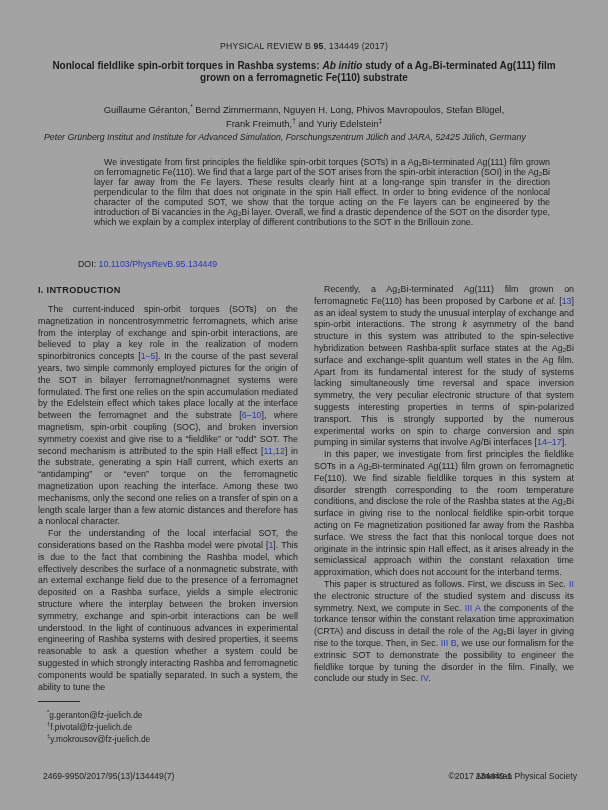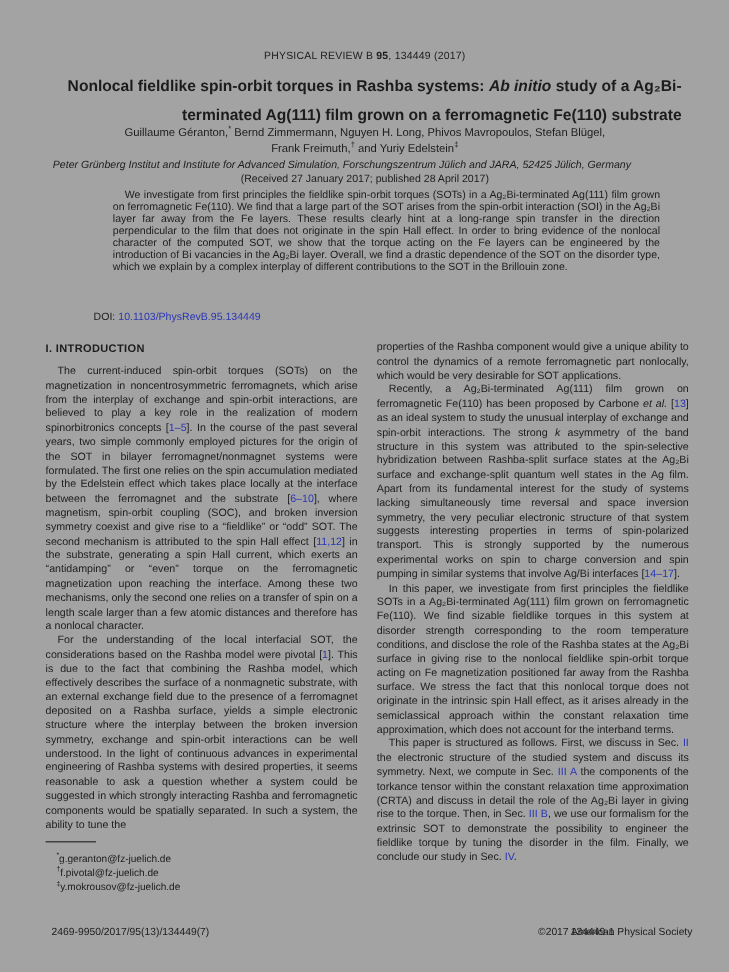--- a/index.html
+++ b/index.html
@@ -2,21 +2,21 @@
 <html><head>
 <meta charset="utf-8">
 <style>
   html,body { margin:0; padding:0; background:#ffffff; }
   .page {
     position:relative; width:608px; height:810px; background:#a3a3a3;
     font-family:Liberation Sans, sans-serif; color:#1c1c1c;
     overflow:hidden;
   }
   .journal-header { position:absolute; top:41px; left:0; width:100%; text-align:center; font-size:8.7px; letter-spacing:0.2px; }
-  .title { position:absolute; top:60px; left:40px; width:528px; margin:0; text-align:right; font-size:13px; font-weight:bold; line-height:24px; }
+  .title { position:absolute; top:60px; left:40px; width:528px; margin:0; text-align:center; font-size:10px; font-weight:bold; line-height:12px; }
   .authors-1 { position:absolute; top:104px; left:0; width:100%; text-align:center; font-size:9.4px; }
   .authors-2 { position:absolute; top:118px; left:0; width:100%; text-align:center; font-size:9.4px; }
   .affiliation { position:absolute; top:131.5px; left:0; width:100%; font-style:italic; font-size:8.8px;padding-left:44px; }
   .received { position:absolute; top:144px; left:0; width:100%; text-align:center; font-size:8.8px; }
   .abstract { position:absolute; top:157px; left:94px; width:456px; font-size:8.8px; line-height:10px; text-align:justify; text-indent:10px; }
   .doi-line { position:absolute; top:259px; left:78px; font-size:8.8px; }
   .columns { position:absolute; top:284px; left:38px; width:536px; display:flex; gap:16px; }
   .col { flex:1; min-width:0; }
   .col-left { max-height:414px; overflow:hidden; }
   .section-heading { text-align:left; font-weight:bold; font-size:9.2px; margin:1px 0 9px 0; letter-spacing:0.3px; }
@@ -42,37 +42,35 @@
 
   <div class="journal-header"><span>PHYSICAL REVIEW B </span><span class="seg-bold">95</span><span>, 134449 (2017)</span></div>
 
   <h1 class="title"><span>Nonlocal fieldlike spin-orbit torques in Rashba systems: </span><span class="seg-italic">Ab initio</span><span> study of a Ag₂Bi-terminated Ag(111) film grown on a ferromagnetic Fe(110) substrate</span></h1>
 
   <div class="authors-1"><span>Guillaume Géranton,</span><span class="seg-sup">*</span><span> Bernd Zimmermann, Nguyen H. Long, Phivos Mavropoulos, Stefan Blügel,</span></div>
   <div class="authors-2"><span>Frank Freimuth,</span><span class="seg-sup">†</span><span> and Yuriy Edelstein</span><span class="seg-sup">‡</span></div>
 
   <div class="affiliation">Peter Grünberg Institut and Institute for Advanced Simulation, Forschungszentrum Jülich and JARA, 52425 Jülich, Germany</div>
 
-  <div class="received">(Received 27 January 2017; published 28 April 2017)</div>
 
   <div class="abstract"><span>We investigate from first principles the fieldlike spin-orbit torques (SOTs) in a Ag₂Bi-terminated Ag(111) film grown on ferromagnetic Fe(110). We find that a large part of the SOT arises from the spin-orbit interaction (SOI) in the Ag₂Bi layer far away from the Fe layers. These results clearly hint at a long-range spin transfer in the direction perpendicular to the film that does not originate in the spin Hall effect. In order to bring evidence of the nonlocal character of the computed SOT, we show that the torque acting on the Fe layers can be engineered by the introduction of Bi vacancies in the Ag₂Bi layer. Overall, we find a drastic dependence of the SOT on the disorder type, which we explain by a complex interplay of different contributions to the SOT in the Brillouin zone.</span></div>
 
   <div class="doi-line">
     <span>DOI:</span>
     <a class="link" href="#">10.1103/PhysRevB.95.134449</a>
   </div>
 
   <div class="columns">
     <div class="col col-left">
       <div class="section-heading">I. INTRODUCTION</div>
       <p class="para indent"><span>The current-induced spin-orbit torques (SOTs) on the magnetization in noncentrosymmetric ferromagnets, which arise from the interplay of exchange and spin-orbit interactions, are believed to play a key role in the realization of modern spinorbitronics concepts [</span><span class="seg-link">1–5</span><span>]. In the course of the past several years, two simple commonly employed pictures for the origin of the SOT in bilayer ferromagnet/nonmagnet systems were formulated. The first one relies on the spin accumulation mediated by the Edelstein effect which takes place locally at the interface between the ferromagnet and the substrate [</span><span class="seg-link">6–10</span><span>], where magnetism, spin-orbit coupling (SOC), and broken inversion symmetry coexist and give rise to a “fieldlike” or “odd” SOT. The second mechanism is attributed to the spin Hall effect [</span><span class="seg-link">11,12</span><span>] in the substrate, generating a spin Hall current, which exerts an “antidamping” or “even” torque on the ferromagnetic magnetization upon reaching the interface. Among these two mechanisms, only the second one relies on a transfer of spin on a length scale larger than a few atomic distances and therefore has a nonlocal character.</span></p>
       <p class="para indent"><span>For the understanding of the local interfacial SOT, the considerations based on the Rashba model were pivotal [</span><span class="seg-link">1</span><span>]. This is due to the fact that combining the Rashba model, which effectively describes the surface of a nonmagnetic substrate, with an external exchange field due to the presence of a ferromagnet deposited on a Rashba surface, yields a simple electronic structure where the interplay between the broken inversion symmetry, exchange and spin-orbit interactions can be well understood. In the light of continuous advances in experimental engineering of Rashba systems with desired properties, it seems reasonable to ask a question whether a system could be suggested in which strongly interacting Rashba and ferromagnetic components would be spatially separated. In such a system, the ability to tune the</span></p>
     </div>
     <div class="col">
-      <p class="para"><span>properties of the Rashba component would give a unique ability to control the dynamics of a remote ferromagnetic part nonlocally, which would be very desirable for SOT applications.</span></p>
       <p class="para indent"><span>Recently, a Ag₂Bi-terminated Ag(111) film grown on ferromagnetic Fe(110) has been proposed by Carbone </span><span class="seg-italic">et al.</span><span> [</span><span class="seg-link">13</span><span>] as an ideal system to study the unusual interplay of exchange and spin-orbit interactions. The strong </span><span class="seg-italic">k</span><span> asymmetry of the band structure in this system was attributed to the spin-selective hybridization between Rashba-split surface states at the Ag₂Bi surface and exchange-split quantum well states in the Ag film. Apart from its fundamental interest for the study of systems lacking simultaneously time reversal and space inversion symmetry, the very peculiar electronic structure of that system suggests interesting properties in terms of spin-polarized transport. This is strongly supported by the numerous experimental works on spin to charge conversion and spin pumping in similar systems that involve Ag/Bi interfaces [</span><span class="seg-link">14–17</span><span>].</span></p>
       <p class="para indent"><span>In this paper, we investigate from first principles the fieldlike SOTs in a Ag₂Bi-terminated Ag(111) film grown on ferromagnetic Fe(110). We find sizable fieldlike torques in this system at disorder strength corresponding to the room temperature conditions, and disclose the role of the Rashba states at the Ag₂Bi surface in giving rise to the nonlocal fieldlike spin-orbit torque acting on Fe magnetization positioned far away from the Rashba surface. We stress the fact that this nonlocal torque does not originate in the intrinsic spin Hall effect, as it arises already in the semiclassical approach within the constant relaxation time approximation, which does not account for the interband terms.</span></p>
       <p class="para indent"><span>This paper is structured as follows. First, we discuss in Sec. </span><span class="seg-link">II</span><span> the electronic structure of the studied system and discuss its symmetry. Next, we compute in Sec. </span><span class="seg-link">III A</span><span> the components of the torkance tensor within the constant relaxation time approximation (CRTA) and discuss in detail the role of the Ag₂Bi layer in giving rise to the torque. Then, in Sec. </span><span class="seg-link">III B</span><span>, we use our formalism for the extrinsic SOT to demonstrate the possibility to engineer the fieldlike torque by tuning the disorder in the film. Finally, we conclude our study in Sec. </span><span class="seg-link">IV</span><span>.</span></p>
     </div>
   </div>
 
   <div class="footnotes">
     <div class="fn-rule"></div>
     <div class="footnote"><span class="seg-sup">*</span><span>g.geranton@fz-juelich.de</span></div>
     <div class="footnote"><span class="seg-sup">†</span><span>f.pivotal@fz-juelich.de</span></div>

